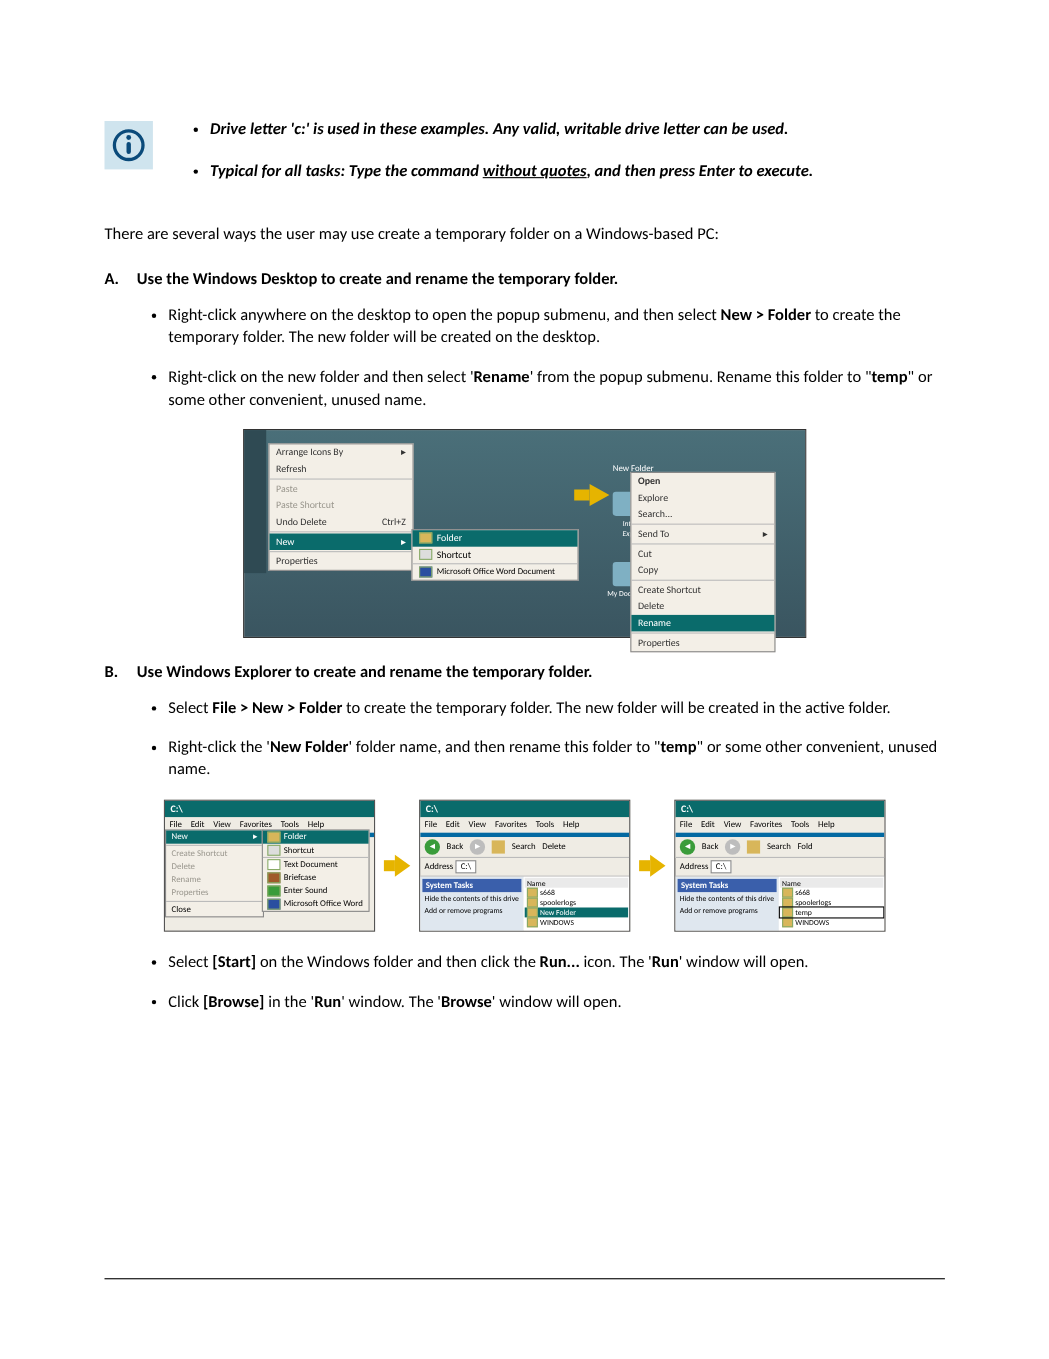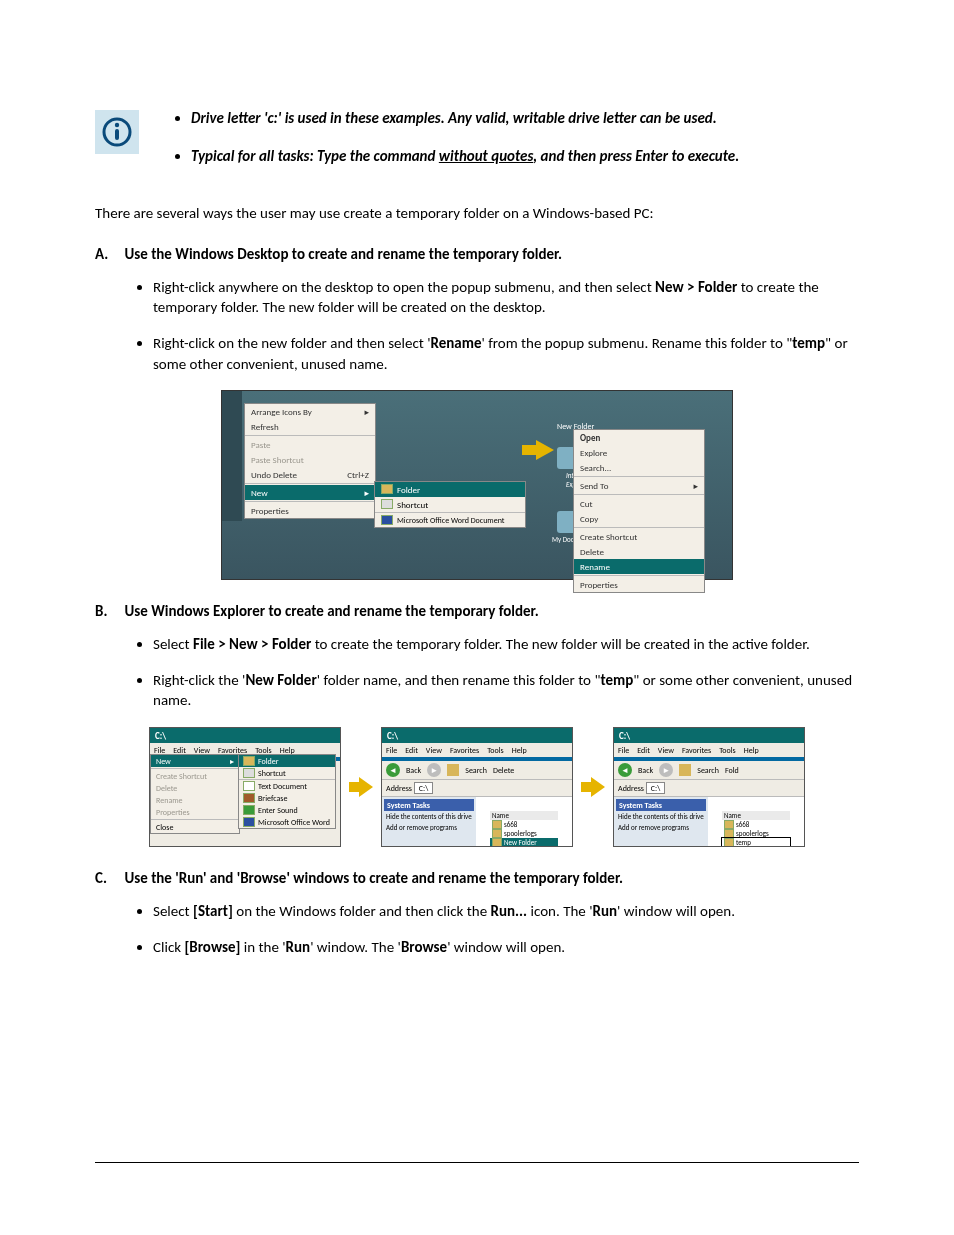--- a/index.html
+++ b/index.html
@@ -89,21 +89,21 @@
   .exp-tool { background:#efece4; padding:2px 4px; border-bottom:1px solid #bbb; display:flex; gap:6px; align-items:center;}
   .tb-btn { width:14px;height:14px;border-radius:50%; background:#3a9c3a; color:#fff; font-size:8px; display:flex;align-items:center;justify-content:center;}
   .tb-btn.grey{ background:#bdbdbd;}
   .tb-up{ width:12px;height:12px;background:#d8b65a;}
   .exp-addr { padding:2px 4px; border-bottom:1px solid #bbb; font-size:8px;}
   .exp-addr .box{ display:inline-block; background:#fff; border:1px solid #888; padding:0 4px;}
   .exp-body{ display:flex; height:58px;}
   .exp-tasks{ width:90px; background:#dfe7ef; padding:2px;}
   .exp-tasks .hd{ background:#3a5fab; color:#fff; padding:1px 3px; font-size:8px; font-weight:bold;}
   .exp-tasks .ln{ font-size:7px; padding:1px 2px;}
-  .exp-files{ flex:1; background:#fff; padding:14px; }
+  .exp-files{ flex:1; background:#fff; padding:1px; }
   .exp-files .hd{ background:#eaeaea; font-size:7px; padding:0 2px;}
   .exp-files .itm{ font-size:7px; padding:0 2px; display:flex; align-items:center; gap:2px;}
   .exp-files .itm .fico{ width:8px;height:7px;background:#d8b65a;border:1px solid #8a6;}
   .exp-files .itm.sel{ background:#0a6b6b; color:#fff;}
   .exp-filemenu {
     position:absolute; left:0; top:26px; width:88px; background:#f3efe7; border:1px solid #888; font-size:8px;
   }
   .exp-filemenu .row{ padding:1px 5px; display:flex; justify-content:space-between;}
   .exp-filemenu .row.sel{ background:#0a6b6b; color:#fff;}
   .exp-filemenu .row.dis{ color:#9a978e;}
@@ -400,24 +400,20 @@
             <div class="itm">
                 <span class="fico"></span>
                 <span>WINDOWS</span>
               </div>
           </div>
         </div>
       </div>
     </div>
   </div>
 
-  <p class="section-letter">
-    <span class="lbl">C.</span>
-    <span>Use the 'Run' and 'Browse' windows to create and rename the temporary folder.</span>
-  </p>
 
   <ul class="sub-bullets">
     <li>
       <span>Select </span><b>[Start]</b><span> on the Windows folder and then click the </span><b>Run...</b><span> icon. The '</span><b>Run</b><span>' window will open.</span>
     </li>
     <li>
       <span>Click </span><b>[Browse]</b><span> in the '</span><b>Run</b><span>' window. The '</span><b>Browse</b><span>' window will open.</span>
     </li>
   </ul>
 

